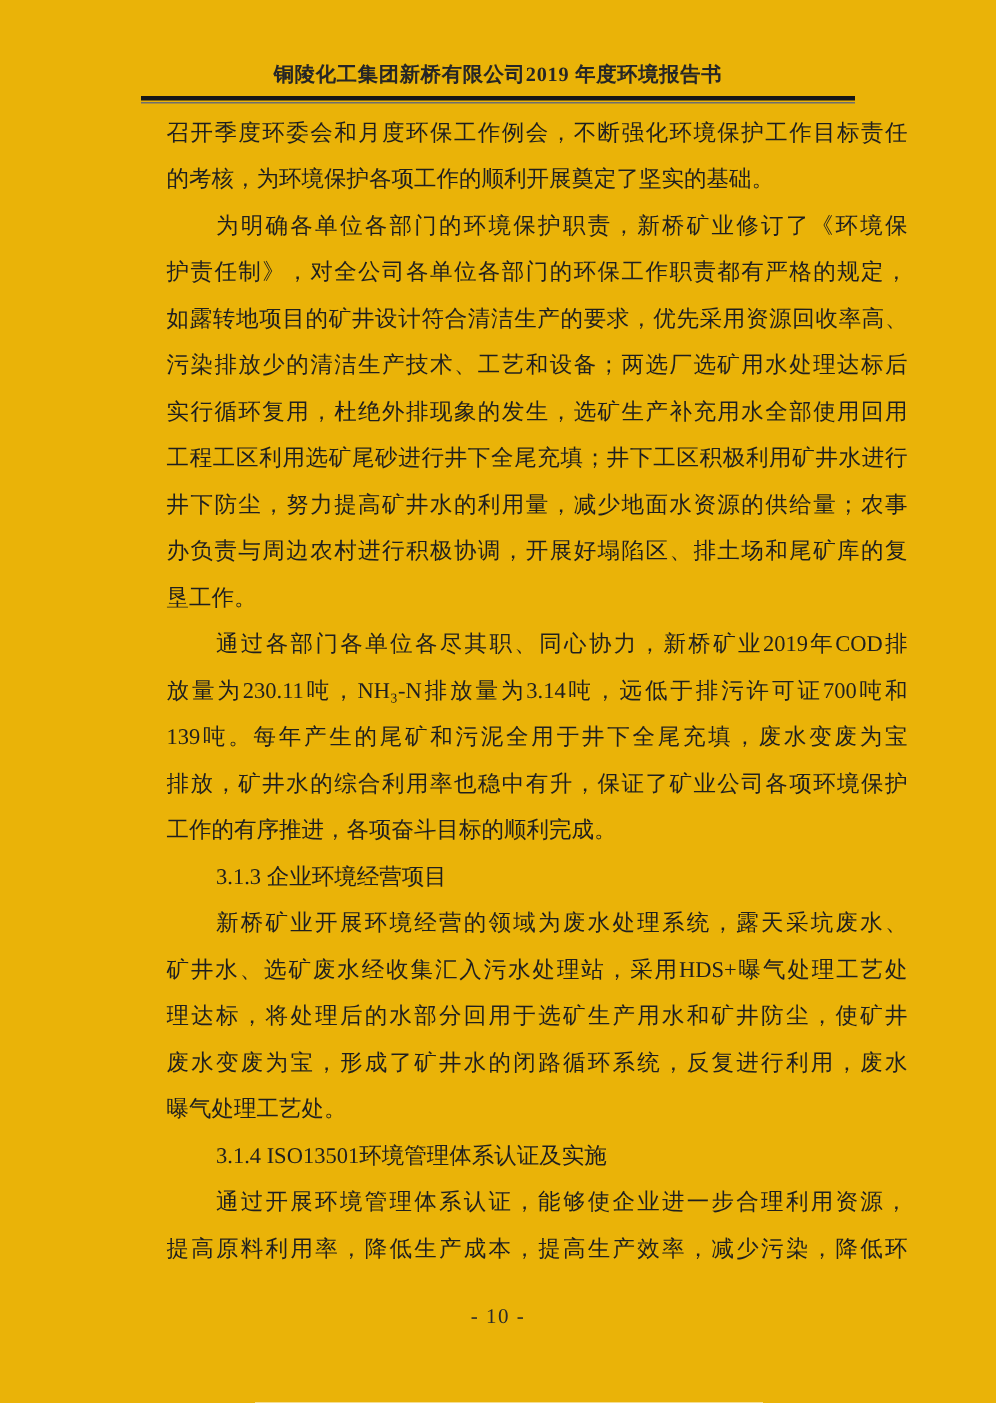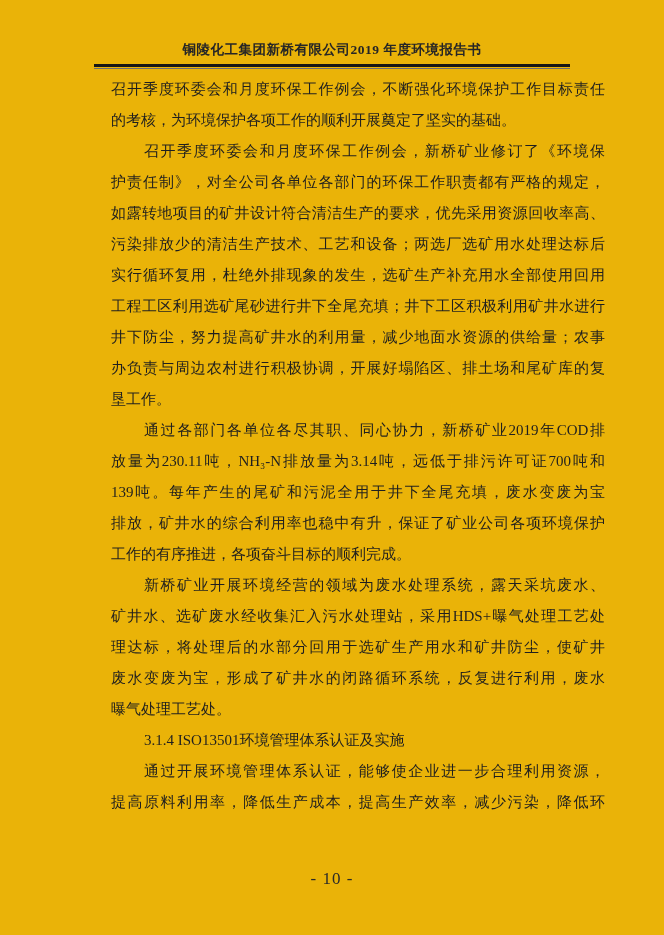--- a/index.html
+++ b/index.html
@@ -63,54 +63,55 @@
     text-indent: 33px;
   }
   .page-footer {
     position: absolute;
     left: 0;
     top: 869px;
     width: 100%;
     text-align: center;
   }
   .page-number {
-    font-size: 17px;
+    font-size: 14px;
     color: #2a2a2a;
     letter-spacing: 1px;
     margin-top: 12px;
   }
 </style>
 </head>
 <body>
 
 <div class="page">
 
   <div class="page-header">
     <div class="header-title">铜陵化工集团新桥有限公司2019 年度环境报告书</div>
     <div class="header-rule"></div>
   </div>
 
   <div class="document-body">
 
   <div class="line justify">召开季度环委会和月度环保工作例会，不断强化环境保护工作目标责任</div>
       <div class="line">的考核，为环境保护各项工作的顺利开展奠定了坚实的基础。</div>
-      <div class="line indent justify">召开季度环委会和月度环保工作例会，新桥矿业修订了《环境保</div>
+      <div class="line indent justify">为明确各单位各部门的环境保护职责，新桥矿业修订了《环境保</div>
       <div class="line justify">护责任制》，对全公司各单位各部门的环保工作职责都有严格的规定，</div>
       <div class="line justify">如露转地项目的矿井设计符合清洁生产的要求，优先采用资源回收率高、</div>
       <div class="line justify">污染排放少的清洁生产技术、工艺和设备；两选厂选矿用水处理达标后</div>
       <div class="line justify">实行循环复用，杜绝外排现象的发生，选矿生产补充用水全部使用回用水；</div>
       <div class="line justify">工程工区利用选矿尾砂进行井下全尾充填；井下工区积极利用矿井水进行</div>
       <div class="line justify">井下防尘，努力提高矿井水的利用量，减少地面水资源的供给量；农事</div>
       <div class="line justify">办负责与周边农村进行积极协调，开展好塌陷区、排土场和尾矿库的复</div>
       <div class="line">垦工作。</div>
       <div class="line indent justify">通过各部门各单位各尽其职、同心协力，新桥矿业2019年COD排</div>
       <div class="line justify">放量为230.11吨，NH₃-N排放量为3.14吨，远低于排污许可证700吨和</div>
       <div class="line justify">139吨。每年产生的尾矿和污泥全用于井下全尾充填，废水变废为宝</div>
       <div class="line justify">排放，矿井水的综合利用率也稳中有升，保证了矿业公司各项环境保护</div>
       <div class="line">工作的有序推进，各项奋斗目标的顺利完成。</div>
+      <div class="line indent">3.1.3 企业环境经营项目</div>
       <div class="line indent justify">新桥矿业开展环境经营的领域为废水处理系统，露天采坑废水、</div>
       <div class="line justify">矿井水、选矿废水经收集汇入污水处理站，采用HDS+曝气处理工艺处</div>
       <div class="line justify">理达标，将处理后的水部分回用于选矿生产用水和矿井防尘，使矿井</div>
       <div class="line justify">废水变废为宝，形成了矿井水的闭路循环系统，反复进行利用，废水</div>
       <div class="line">曝气处理工艺处。</div>
       <div class="line indent">3.1.4 ISO13501环境管理体系认证及实施</div>
       <div class="line indent justify">通过开展环境管理体系认证，能够使企业进一步合理利用资源，</div>
       <div class="line justify">提高原料利用率，降低生产成本，提高生产效率，减少污染，降低环</div>
     </div>
 

